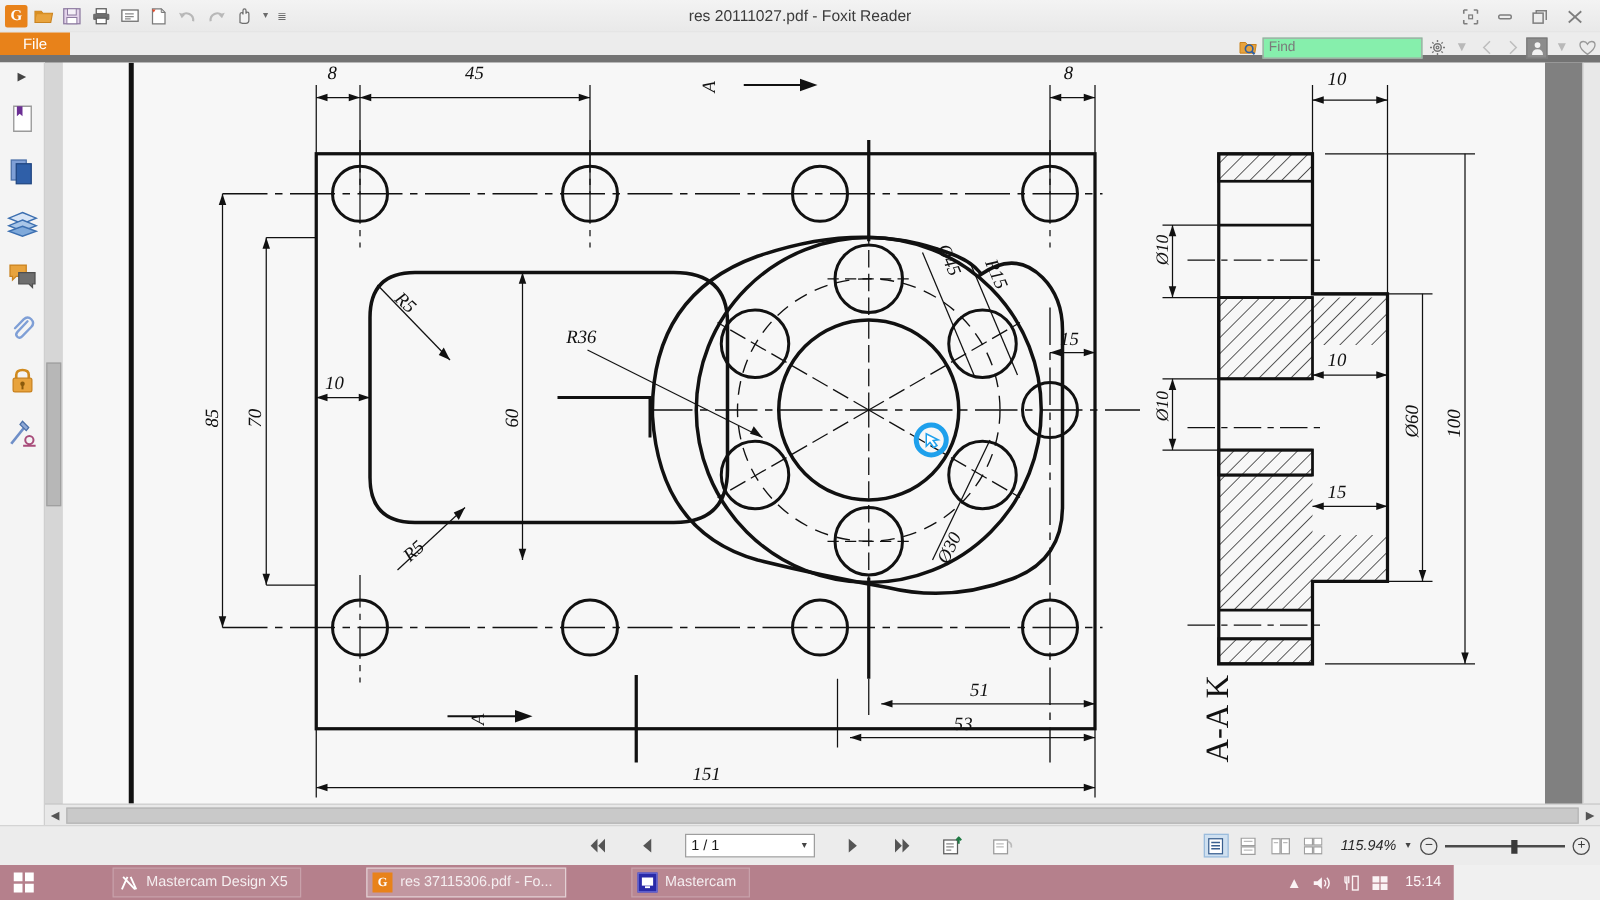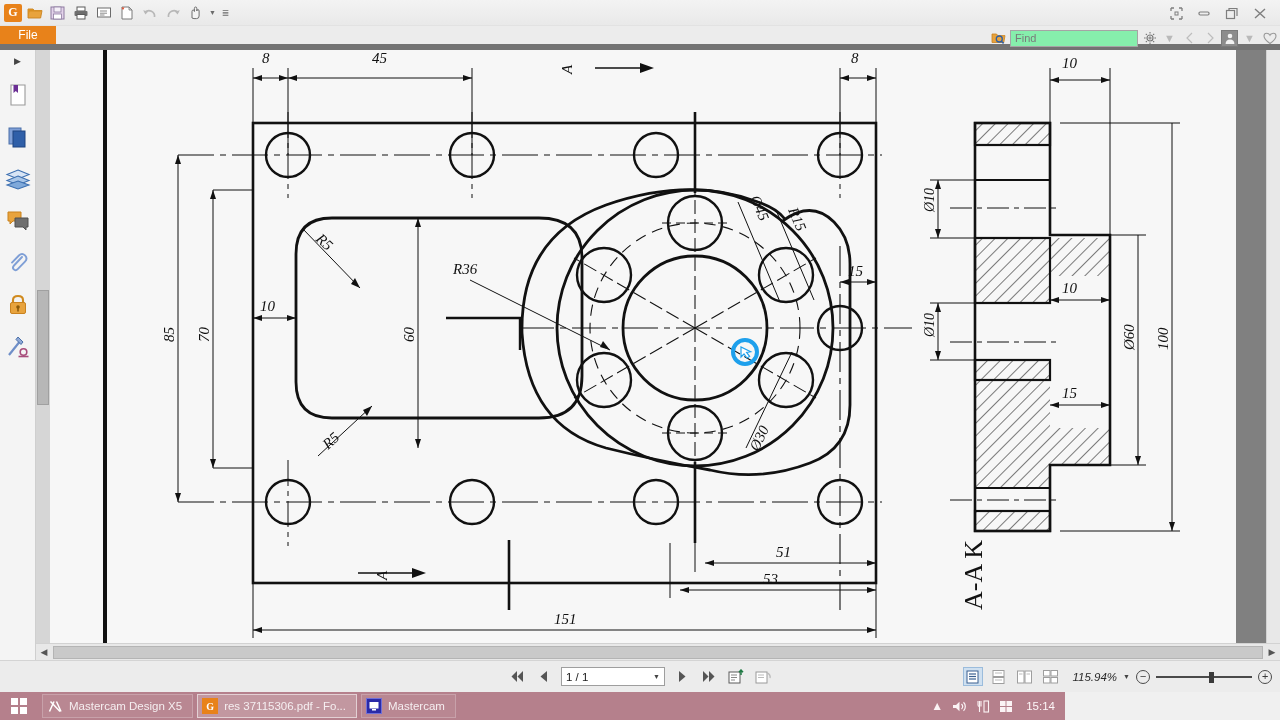--- a/index.html
+++ b/index.html
@@ -122,21 +122,21 @@
   }
 
   
   .statusbar {
     position: absolute; left: 0; top: 660px; width: 1280px; height: 32px;
     background: #ececec; border-top: 1px solid #d4d4d4;
     display: flex; align-items: center;
   }
   .sb-center {
     position: absolute; left: 0; width: 1280px; display: flex;
-    justify-content: center; align-items: center; gap: 7px;
+    justify-content: center; align-items: center; gap: 20px;
   }
   .sb-ico { width: 20px; height: 20px; display: flex; align-items: center;
             justify-content: center; color: #4a4a4a; font-size: 12px; }
   .pagebox {
     width: 104px; height: 19px; background: #fff; border: 1px solid #9e9e9e;
     font-size: 11.5px; color: #1a1a1a; display: flex; align-items: center;
     justify-content: space-between; padding: 0 4px;
   }
   .pagebox .caret { font-size: 7px; color: #444; }
   .sb-right {
@@ -158,23 +158,23 @@
     position: relative; width: 96px; height: 14px; display: flex; align-items: center;
   }
   .slider .rail { width: 96px; height: 2px; background: #4a4a4a; }
   .slider .knob {
     position: absolute; left: 53px; top: 2px; width: 5px; height: 11px;
     background: #3a3a3a;
   }
 
   
   .taskbar {
-    position: absolute; left: 0; top: 692px; width: 1065px; height: 28px;
+    position: absolute; left: 0; top: 692px; width: 1163px; height: 28px;
     background: #b5808c;
-    display: flex; align-items: center;
+    display: flex; align-items: center; gap: 48px;
   }
   .startbtn {
     width: 38px; height: 28px; display: flex; align-items: center;
     justify-content: center;
   }
   .winlogo { display: grid; grid-template-columns: 7px 7px;
              grid-template-rows: 7px 7px; gap: 2px; }
   .winlogo i { background: #fff; display: block; }
   .taskitem {
     height: 24px; margin-left: 4px; padding: 0 10px 0 4px;
@@ -261,20 +261,21 @@
       </div>
       <div class="qicon">
         <svg width="15" height="14" viewBox="0 0 15 14">
           <path d="M4 12 L4 5.5 Q4 4 5.2 4 Q6.4 4 6.4 5.5 L6.4 2.4 Q6.4 1 7.6 1 Q8.8 1 8.8 2.4 L8.8 5 Q8.8 3.6 10 3.6 Q11.1 3.6 11.1 5 L11.1 10 Q11.1 12.6 8.6 12.6 L6 12.6 Z" fill="#f3f3f3" stroke="#6e6e6e" stroke-width="1"></path>
         </svg>
       </div>
       <div class="qicon" style="width:9px;font-size:7px;">▼</div>
       <div class="qicon" style="width:13px;font-size:9px;">≣</div>
     </div>
 
+    <div class="title-text">res 20111027.pdf - Foxit Reader</div>
 
     <div class="wbtns">
       <div class="wbtn">
         <svg width="13" height="13" viewBox="0 0 13 13">
           <path d="M1 1 L4 1 M1 1 L1 4 M12 1 L9 1 M12 1 L12 4 M1 12 L4 12 M1 12 L1 9 M12 12 L9 12 M12 12 L12 9" stroke="#7e7e7e" stroke-width="1.3" fill="none"></path>
           <rect x="5" y="5" width="3" height="3" fill="none" stroke="#7e7e7e" stroke-width="1"></rect>
         </svg>
       </div>
       <div class="wbtn">
         <svg width="14" height="12" viewBox="0 0 14 12">

